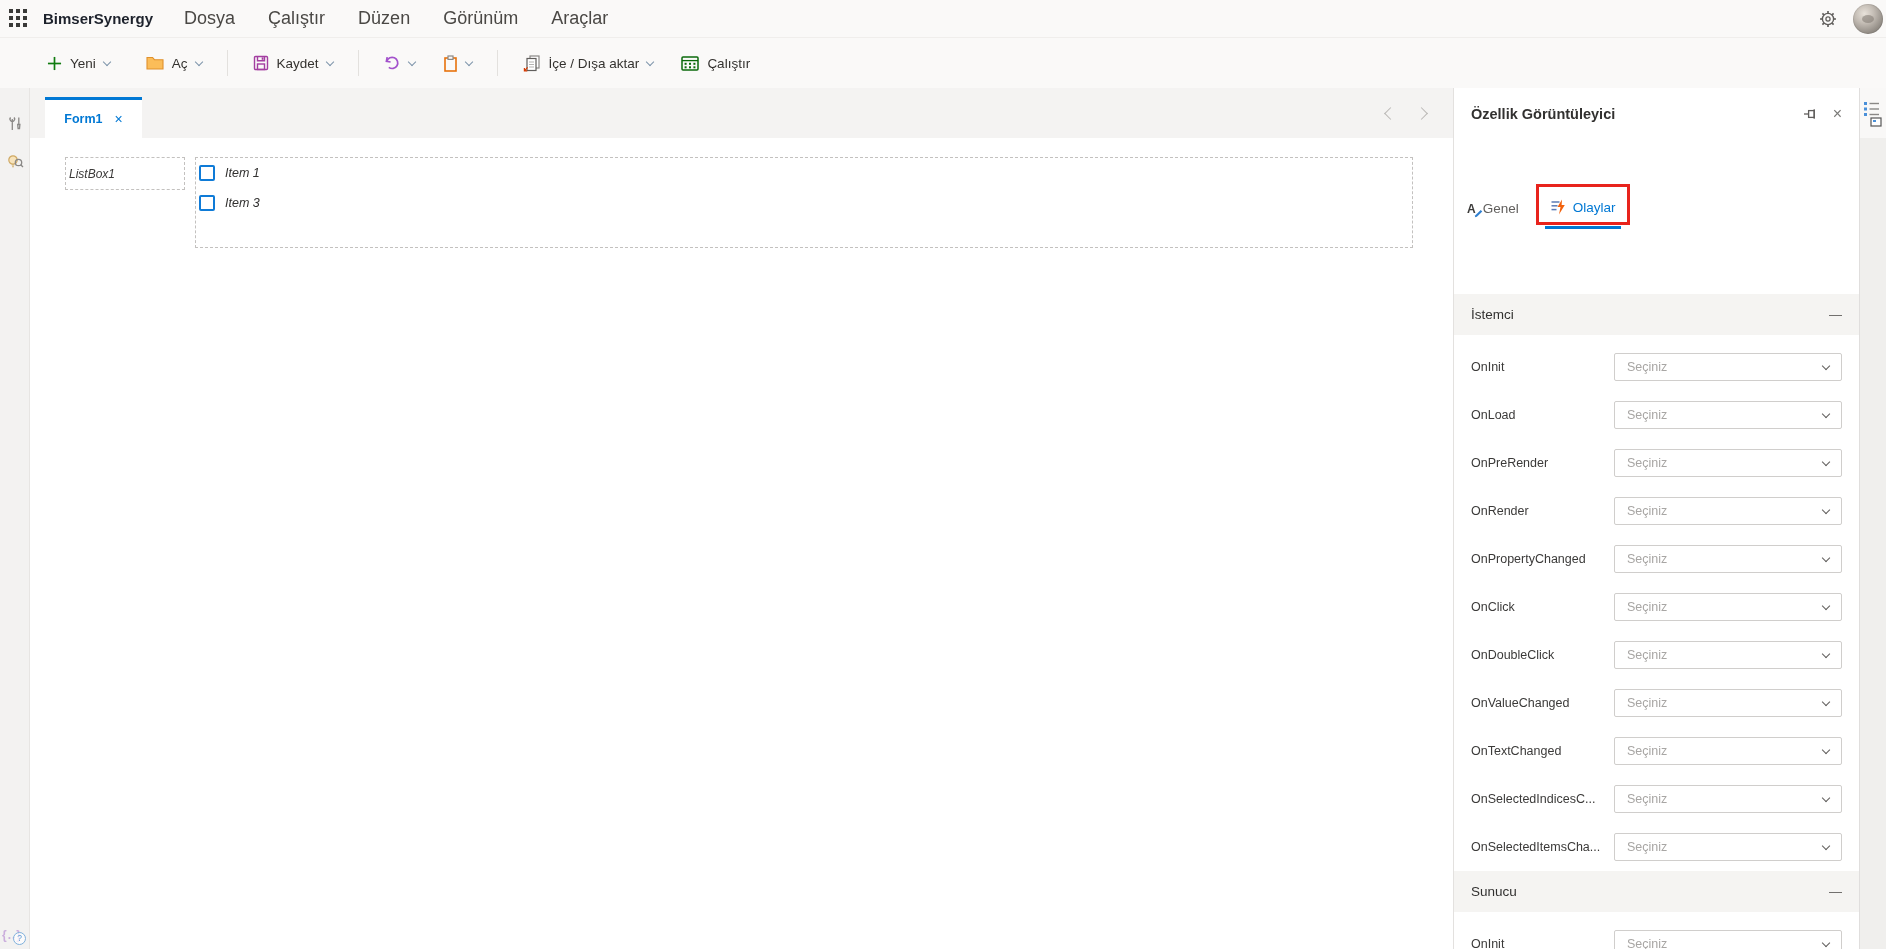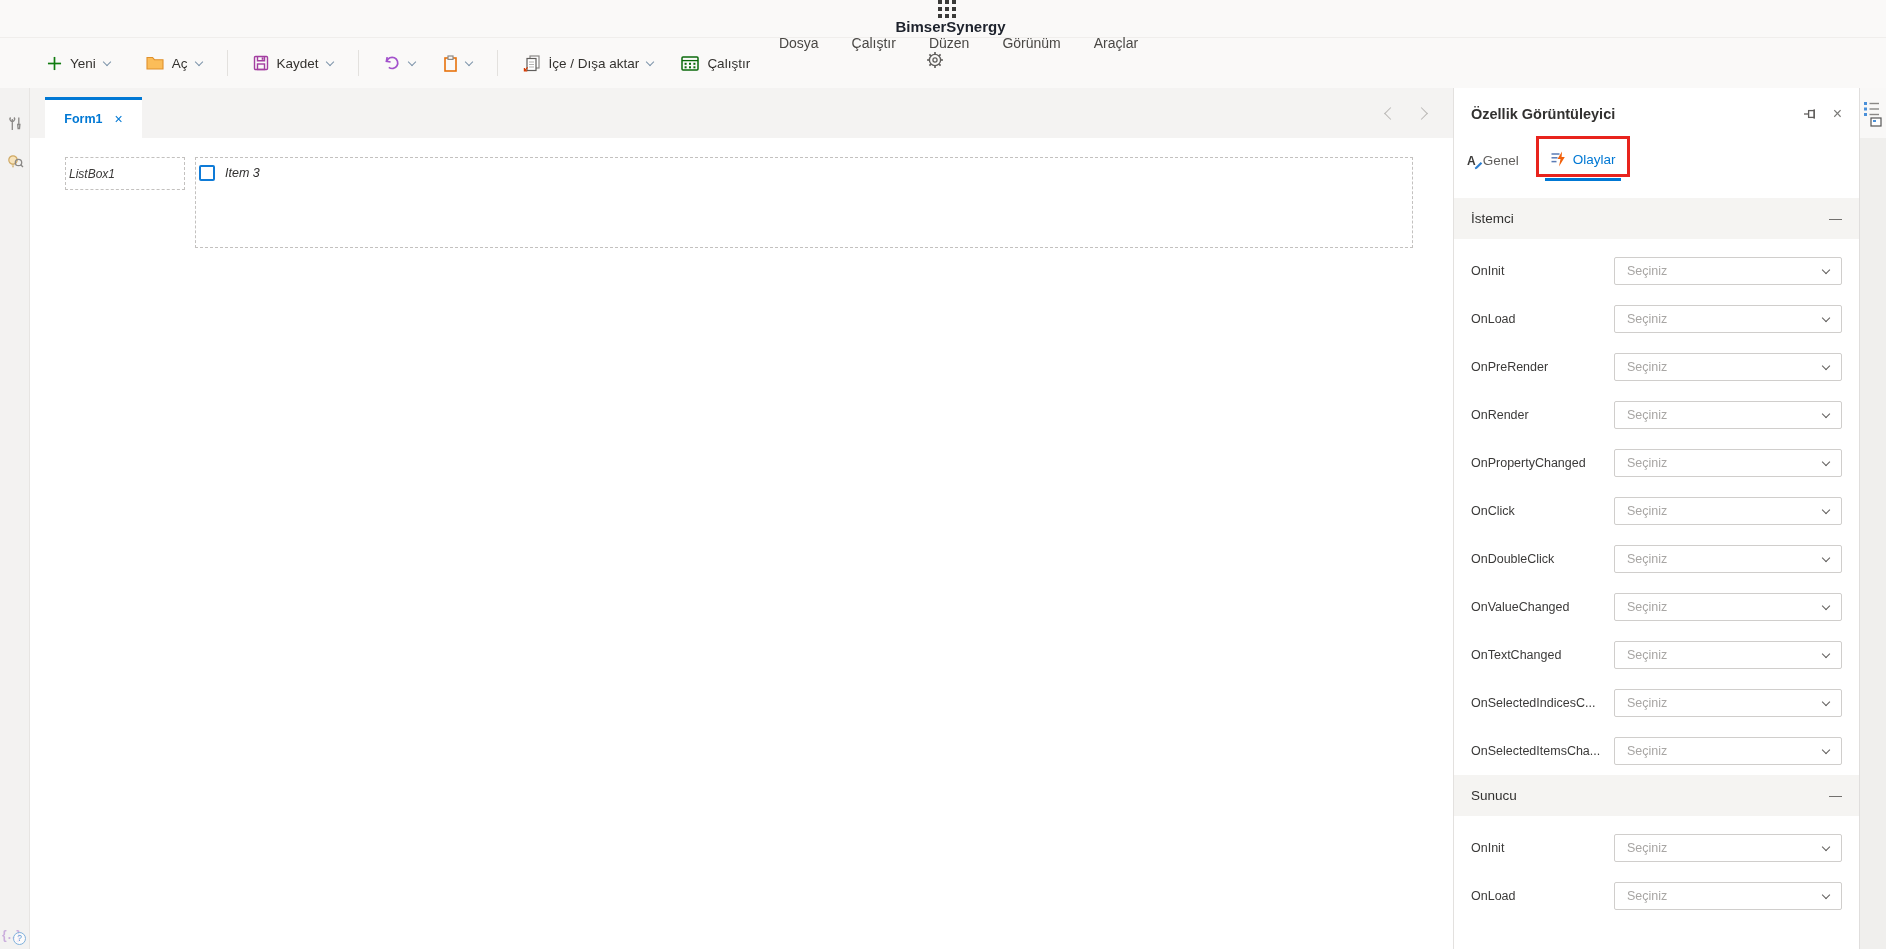--- a/index.html
+++ b/index.html
@@ -1,28 +1,28 @@
 <!DOCTYPE html>
 <html><head>
 <meta charset="utf-8">
 <style>
   * { margin:0; padding:0; box-sizing:border-box; }
   html,body { width:1886px; height:949px; overflow:hidden; background:#fff;
     font-family:"Liberation Sans","DejaVu Sans",sans-serif; color:#323130; }
 
   
   .topbar { height:38px; background:#faf9f8; display:flex; align-items:center;
-    border-bottom:1px solid #f0eeec;flex-direction:column; }
+    border-bottom:1px solid #f0eeec; }
   .waffle { margin-left:9px; width:19px; height:19px; display:grid;
     grid-template-columns:repeat(3,3.5px); grid-template-rows:repeat(3,3.5px);
     gap:3.5px; cursor:pointer; }
   .waffle i { background:#3a3a38; }
   .brand { margin-left:15px; font-size:15px; font-weight:700; color:#1d222c; }
   .mainmenu { margin-left:31px; display:flex; gap:33px; }
-  .menu-item { font-size:14px; color:#4a4845; cursor:pointer; }
+  .menu-item { font-size:18px; color:#4a4845; cursor:pointer; }
   .topbar .spacer { flex:1; }
   .gearwrap { margin-right:16px; display:flex; align-items:center; cursor:pointer; }
   .avatar { width:30px; height:30px; border-radius:50%; margin-right:3px; cursor:pointer;
     background:radial-gradient(circle at 38% 32%, #e8e2da 0%, #c3bcb4 35%, #938d86 70%, #6e6962 100%);
     box-shadow:inset 0 0 0 1px rgba(0,0,0,.08); position:relative; overflow:hidden; }
   .avatar::after{ content:""; position:absolute; left:9px; top:11px; width:12px; height:8px;
     background:#7d7770; border-radius:50%; opacity:.55; }
 
   
   .toolbar { height:50px; background:#faf9f8; display:flex; align-items:center;
@@ -68,21 +68,21 @@
     font-size:12px; color:#3b3a39; cursor:pointer; }
   .lb-items { position:absolute; left:165px; top:19px; width:1218px; height:91px;
     border:1px dashed #c3c1bf; padding:0 0 0 3px; cursor:pointer; }
   .lb-row { height:30px; display:flex; align-items:center; gap:10px; }
   .cbx { width:16px; height:16px; border:2px solid #0f7bd7; border-radius:2px; background:#fff;
     flex:0 0 16px; cursor:pointer; }
   .lb-item-label { font-size:12.5px; color:#323130; }
 
   
   .panel { width:406px; flex:0 0 406px; background:#fff; border-left:1px solid #e3e1df;
-    display:flex; flex-direction:column; overflow:hidden; }
+    display:flex; flex-direction:column; overflow:hidden;gap:48px; }
   .panel-header { height:52px; display:flex; align-items:center; padding:0 17px; flex:0 0 52px;}
   .panel-title { font-size:14.5px; font-weight:700; color:#323130; flex:1; }
   .ph-ic { margin-left:14px; cursor:pointer; display:flex; align-items:center; }
   .x-close { color:#7a7977; font-size:16px; line-height:1; }
 
   .panel-tabs { height:41px; flex:0 0 41px; display:flex; align-items:stretch;
     padding-left:13px; gap:26px; }
   .p-tab { display:flex; align-items:center; gap:7px; font-size:13.5px; cursor:pointer; }
   .p-tab.general { color:#605e5c; }
   .p-tab.events { color:#0078d4; border-bottom:3px solid #0078d4; position:relative;
@@ -267,20 +267,24 @@
       </div>
       <div class="nav-arrows">
         <span class="arr left"></span>
         <span class="arr right"></span>
       </div>
     </div>
     <div class="canvas-body">
       <div class="lb-label">ListBox1</div>
       <div class="lb-items">
 
+          <div class="lb-row">
+            <span class="cbx"></span>
+            <span class="lb-item-label">Item 1</span>
+          </div>
 
 
           <div class="lb-row">
             <span class="cbx"></span>
             <span class="lb-item-label">Item 3</span>
           </div>
         </div>
     </div>
   </section>
 

